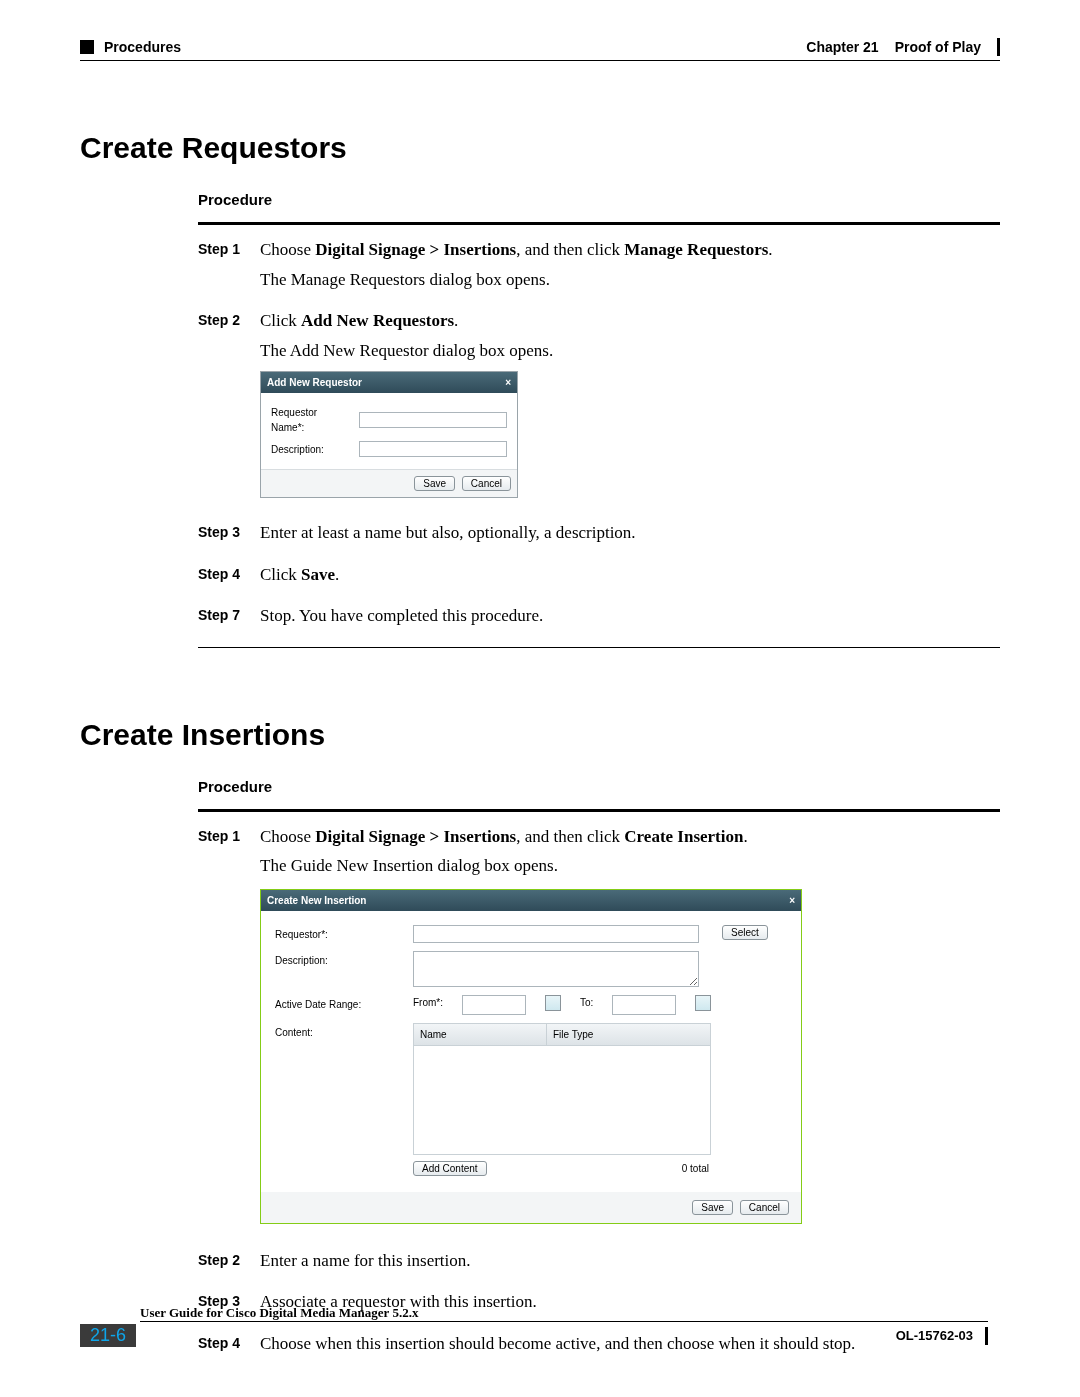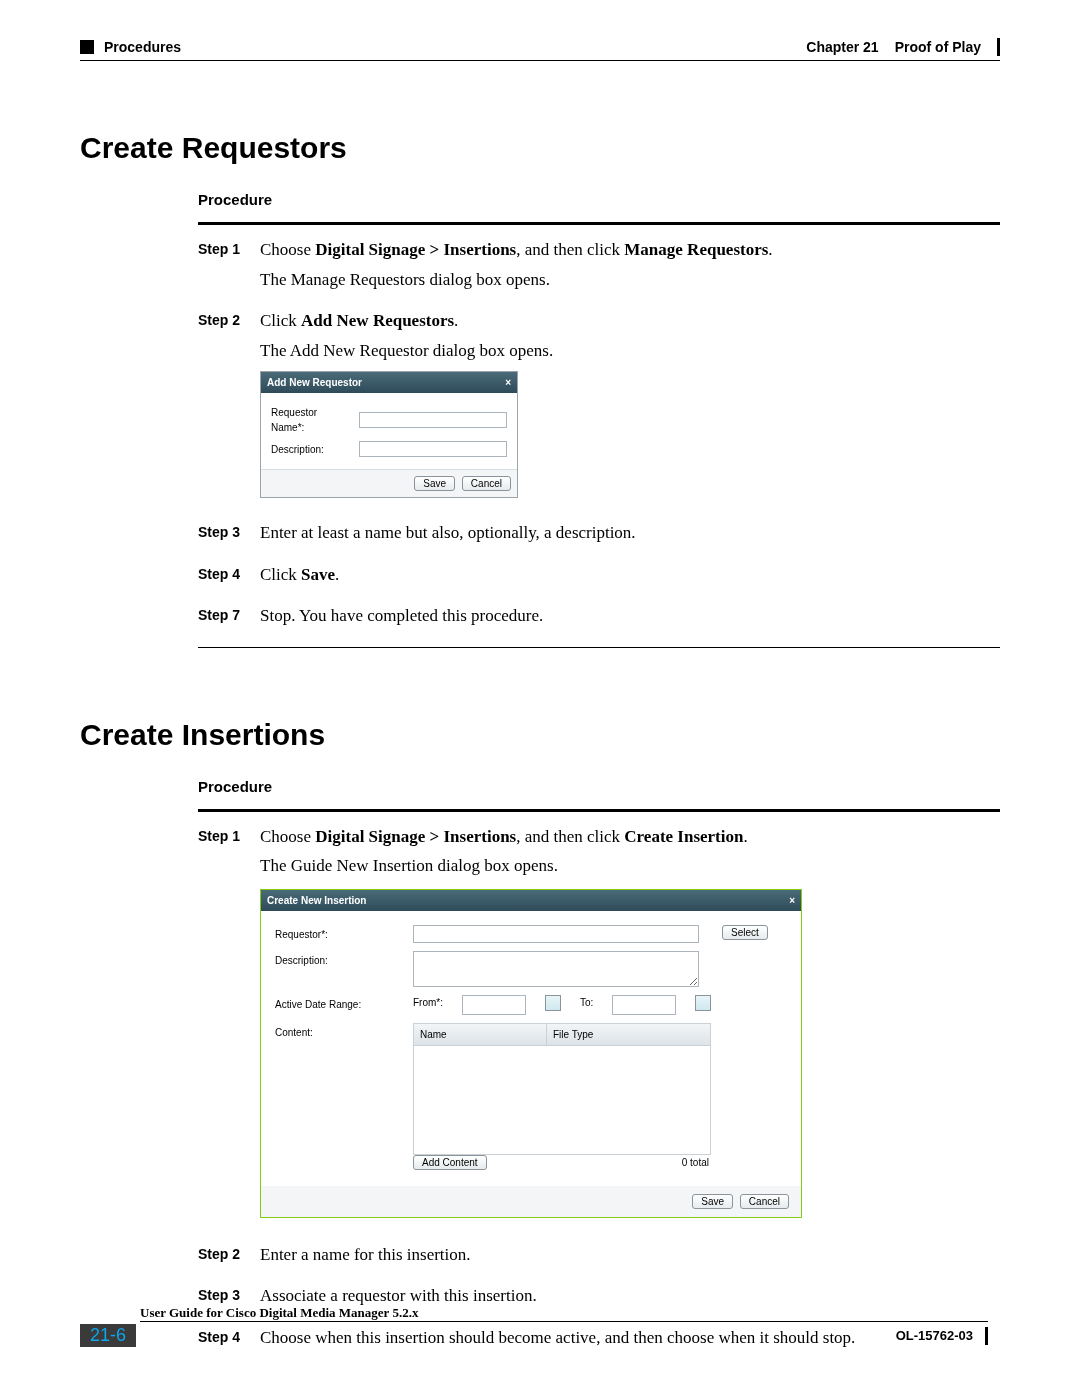--- a/index.html
+++ b/index.html
@@ -243,20 +243,21 @@
   .content-table-head div:first-child { width: 120px; }
   .content-table-head div:last-child { flex:1; border-right:none; }
   .content-table-body {
     height: 108px;
     background: #fff;
   }
   .content-footer {
     display: flex;
     justify-content: space-between;
     align-items: center;
+    padding-top: 6px;
   }
   .ins-footer {
     padding: 8px 12px;
     text-align: right;
     background: #f3f5f6;
   }
 
   
   .page-footer {
     position: absolute;

